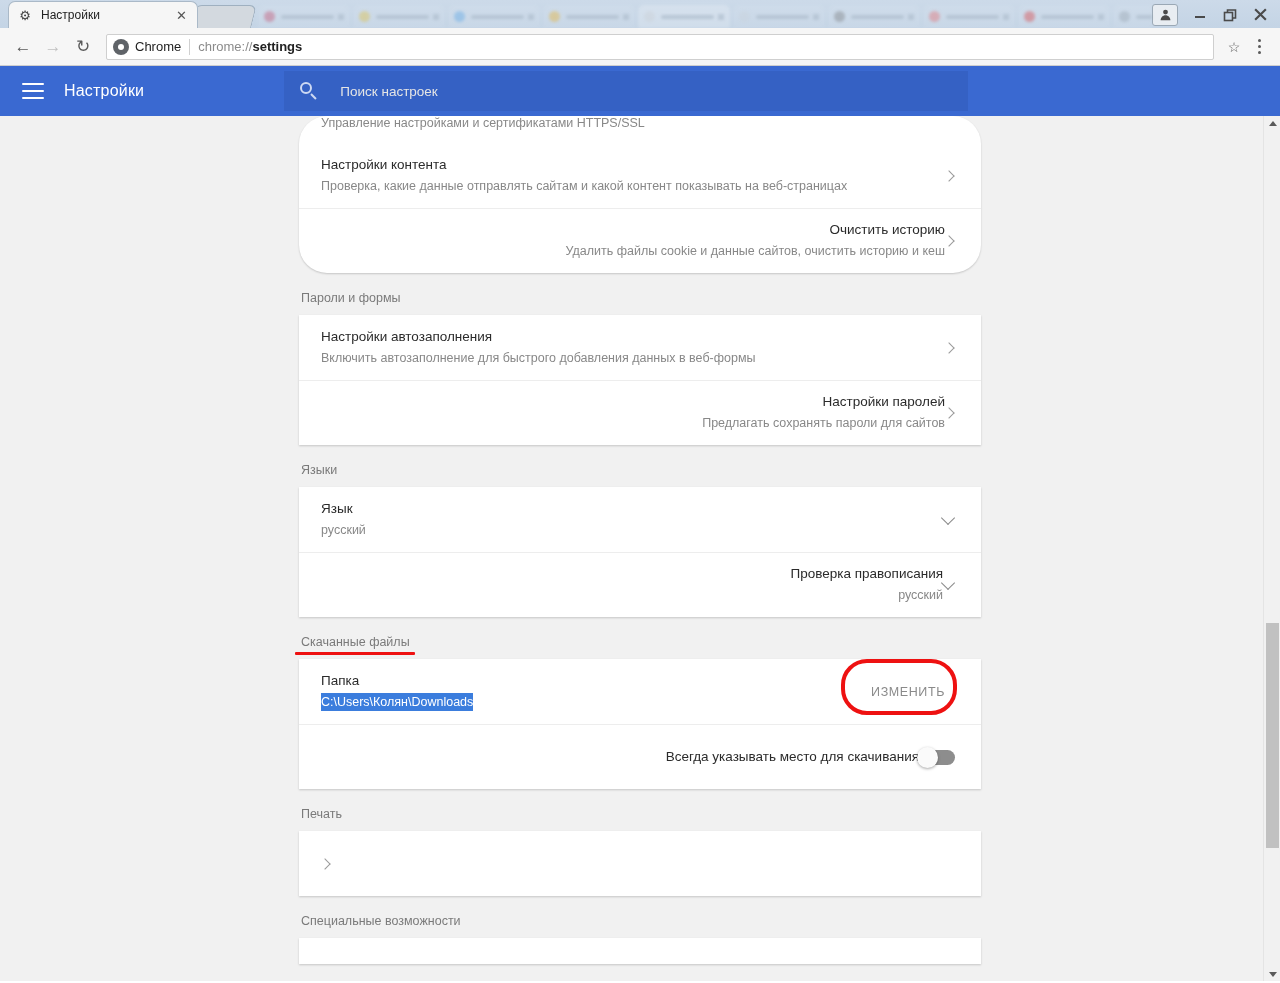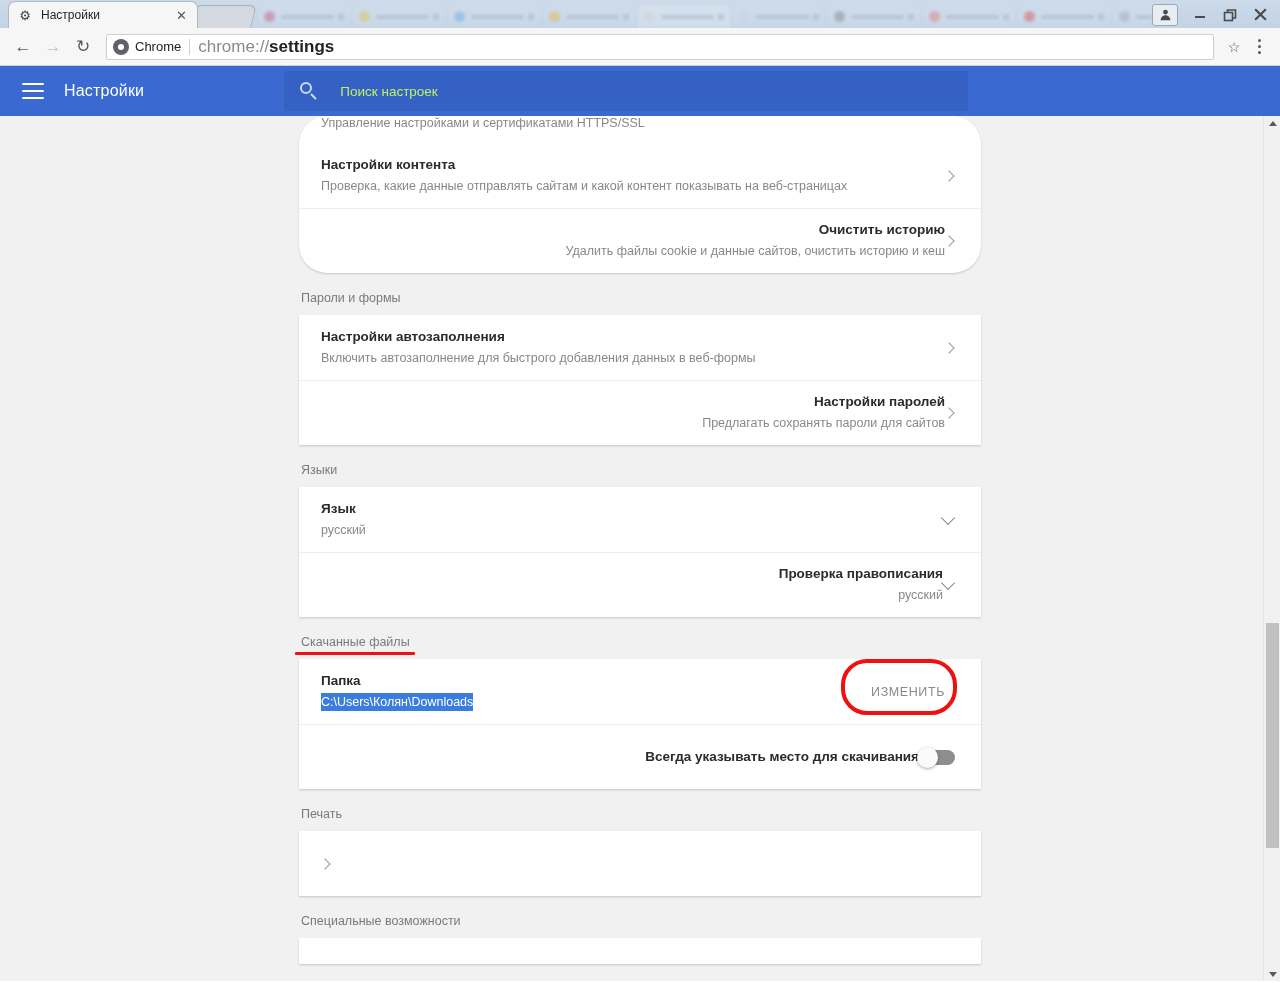--- a/index.html
+++ b/index.html
@@ -128,21 +128,21 @@
     display: flex; align-items: center; justify-content: center;
     margin-right: 6px; flex: none;
   }
   .omni-chrome-icon .inner {
     width: 6px; height: 6px; border-radius: 50%; background: #fff;
   }
   .omni-label { font-size: 13px; color: #222; }
   .omni-sep {
     width: 1px; height: 16px; background: #d0d0d0; margin: 0 8px;
   }
-  .omni-url { font-size: 17px; color: #8b8b8b; }
+  .omni-url { font-size: 13px; color: #8b8b8b; }
   .omni-url b { color: #222; font-weight: 700; }
   .star-btn {
     width: 24px; display: flex; align-items: center; justify-content: center;
     color: #5a5a5a; font-size: 14px;
   }
   .menu-btn {
     width: 26px; height: 30px;
     display: flex; flex-direction: column; align-items: center; justify-content: center;
     gap: 3px;
   }
@@ -177,21 +177,21 @@
   }
   .search-icon .ring {
     position: absolute; left: 0; top: 0;
     width: 12px; height: 12px; border: 2px solid #cdd9f3; border-radius: 50%;
   }
   .search-icon .handle {
     position: absolute; left: 11px; top: 11px;
     width: 7px; height: 2px; background: #cdd9f3;
     transform: rotate(45deg); transform-origin: left center;
   }
-  .search-placeholder { font-size: 13.5px; color: #bef264; }
+  .search-placeholder { font-size: 13.5px; color: #e5e5e5; }
 
   
   .content {
     position: relative;
     height: 865px;
     background: #f1f1f1;
     overflow: hidden;
   }
   .page {
     width: 682px;
@@ -204,21 +204,21 @@
   }
   .row {
     display: flex; align-items: center;
     min-height: 65px;
     padding: 0 22px;
     position: relative;
   }
   .row + .row { border-top: 1px solid #ededed; text-align: right; }
   .row-text { flex: 1; }
   .row-title {
-    font-size: 13.5px; color: #2b2b2b; line-height: 1.5; font-weight: bold;
+    font-size: 13.5px; color: #2b2b2b; line-height: 1.5;
   }
   .row-sub {
     font-size: 12.5px; color: #888; line-height: 1.55; margin-top: 2px;
   }
   .chev-right {
     width: 8px; height: 8px;
     border-top: 1.6px solid #9a9a9a;
     border-right: 1.6px solid #9a9a9a;
     transform: rotate(45deg);
     margin-right: 6px;

